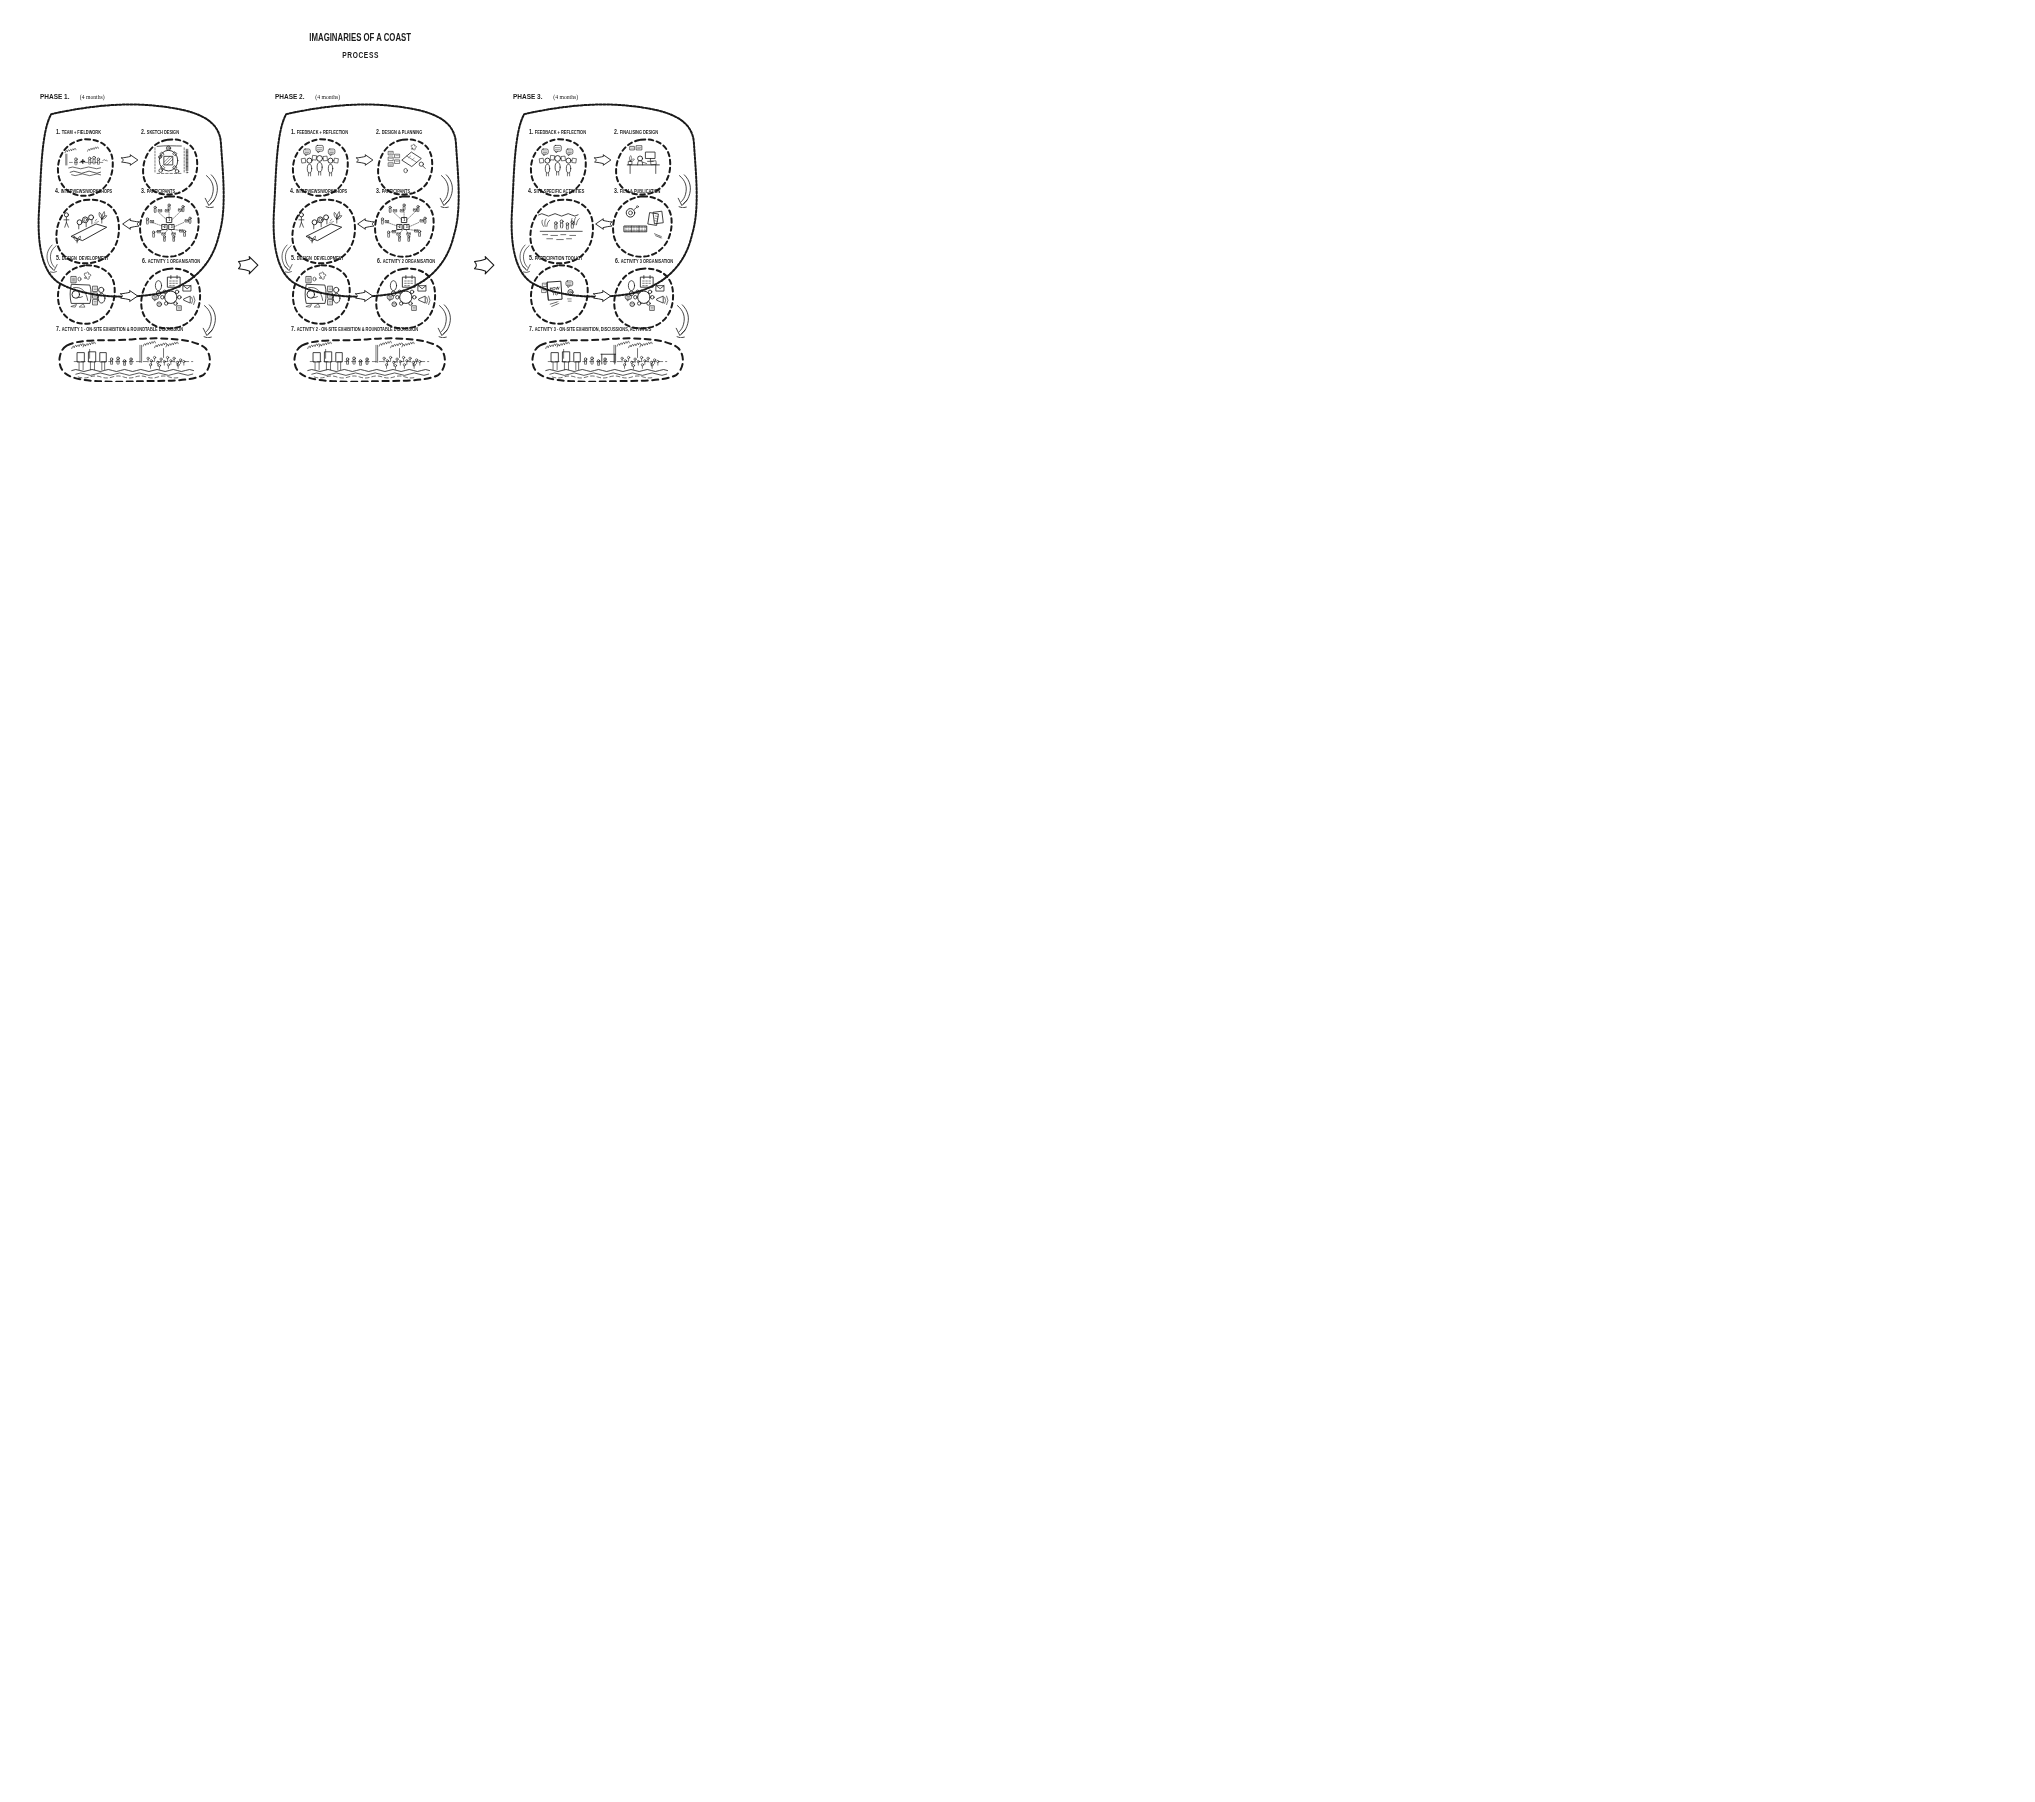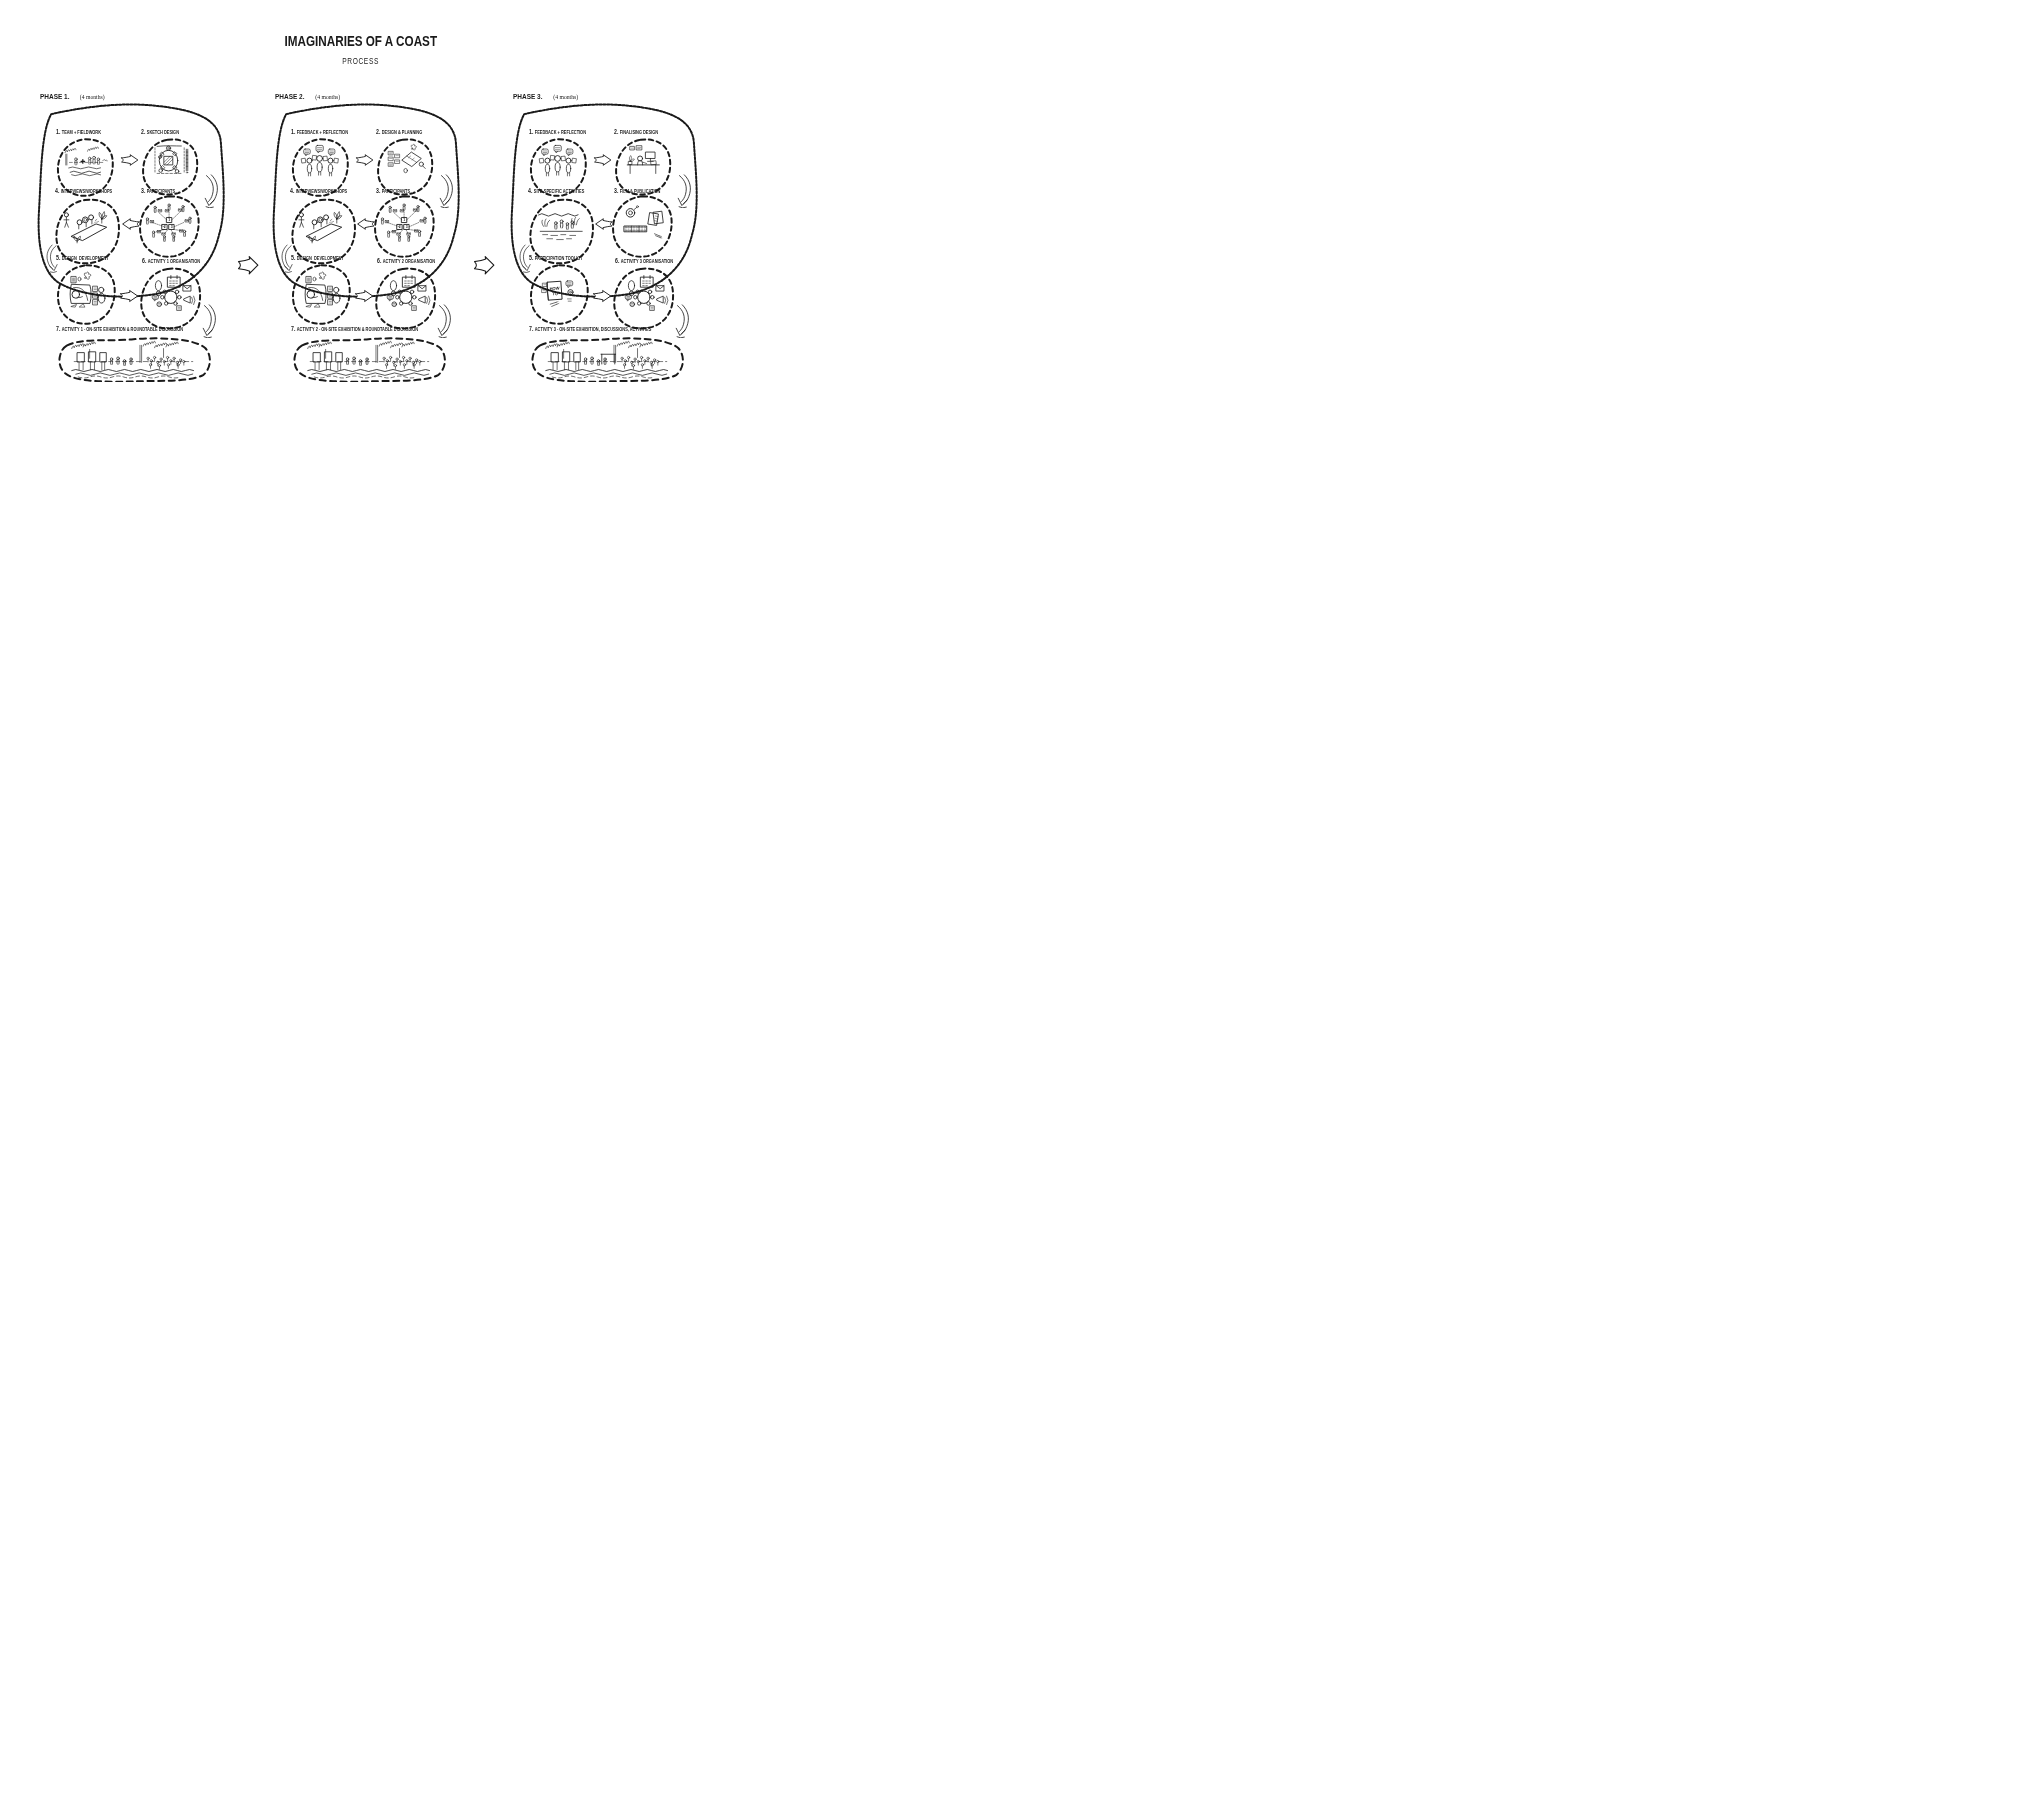--- a/index.html
+++ b/index.html
@@ -1,22 +1,22 @@
 <!DOCTYPE html>
 <html style="font-size:6.5px"><head>
 <meta charset="utf-8">
 <style>
   html,body{margin:0;padding:0;background:#ffffff;}
   .page{position:relative;width:721px;height:451px;background:#ffffff;overflow:hidden;
         font-family:"Liberation Sans",sans-serif;color:#1a1a1a;}
   .condX{display:inline-block;transform:scaleX(.78);transform-origin:center;white-space:pre;}
   .condL{display:inline-block;transform:scaleX(.8);transform-origin:left center;white-space:pre;}
   .titlebar{position:absolute;top:32px;left:0;width:100%;text-align:center;}
-  .title{font-size:15px;font-weight:bold;letter-spacing:0px;}
-  .subtitle{margin-top:7.3px;font-size:8.5px;font-weight:normal;letter-spacing:0.8px;}
+  .title{font-size:10px;font-weight:bold;letter-spacing:0px;}
+  .subtitle{margin-top:7.3px;font-size:8.5px;font-weight:bold;letter-spacing:0.8px;}
   .phase{position:absolute;top:98px;width:204px;height:336px;}
   .phase-blob{position:absolute;left:0;top:1.6px;width:202px;height:323px;}
   .phase-head{position:absolute;left:9px;top:-6.5px;white-space:nowrap;}
   .phase-name{font-size:8.1px;font-weight:bold;}
   .phase-months{font-family:"Liberation Serif",serif;font-size:5.7px;margin-left:1.6px;}
   .step-label{position:absolute;white-space:pre;line-height:1;}
   .step-label .num{font-size:6.5px;font-weight:bold;}
   .step-label .txt{font-size:4.9px;font-weight:bold;}
   .blob{position:absolute;}
   .blob .outline{position:absolute;left:0;top:0;width:100%;height:100%;}

